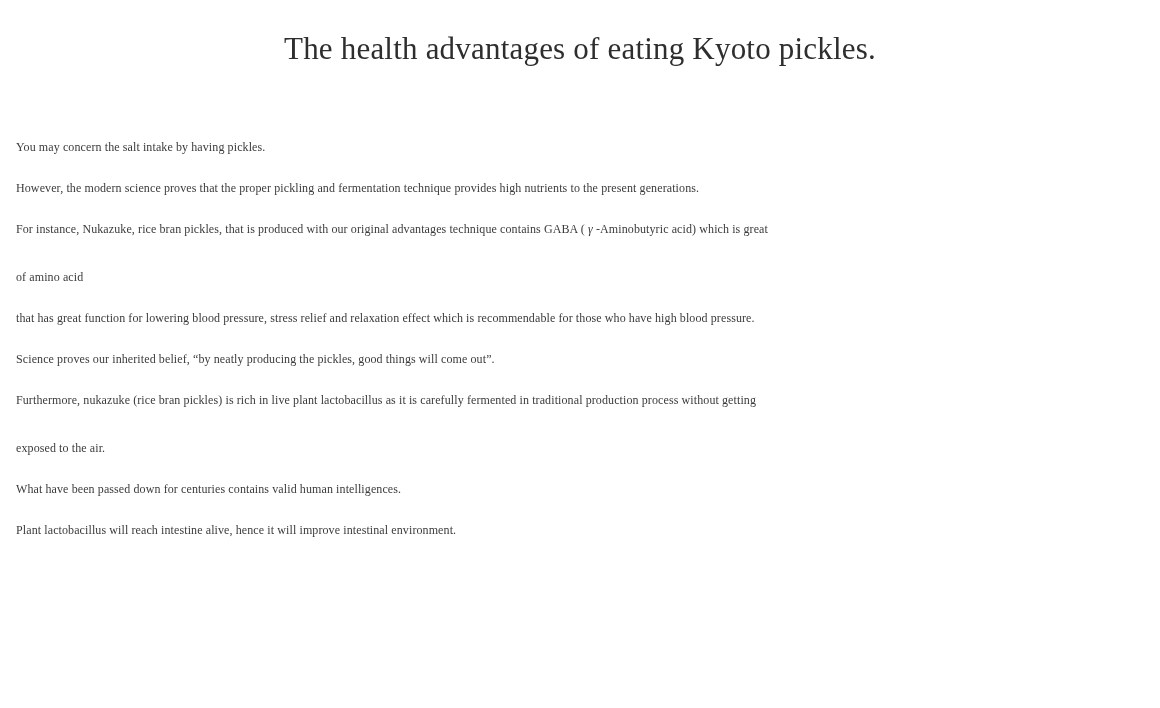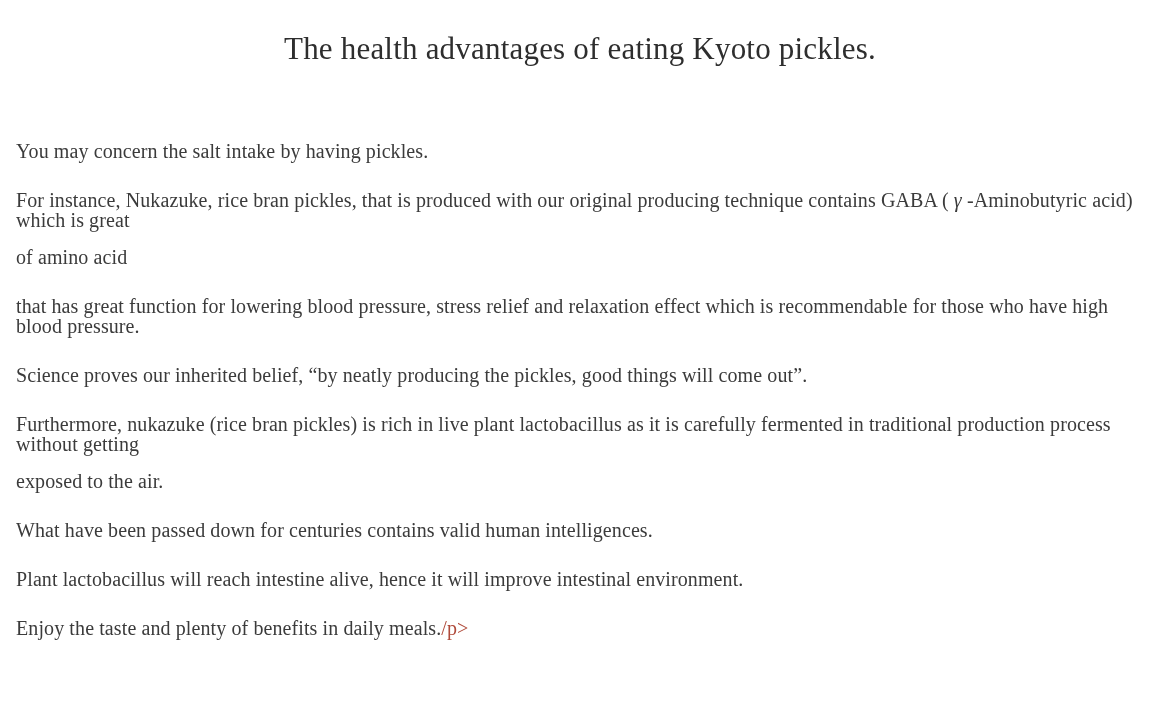--- a/index.html
+++ b/index.html
@@ -30,33 +30,33 @@
     margin: 0;
     padding-top: 30px;
     line-height: 1.2;
   }
   .body-block {
     margin-top: 74px;
     padding-left: 16px;
     padding-right: 22px;
   }
   .para {
-    font-size: 20px;
+    font-size: 12px;
     line-height: 1.0;
     color: #3b3b3b;
     margin: 0 0 0 0;
     padding: 0;
     letter-spacing: 0.1px;
   }
   .para + .para {
     margin-top: 29px;
   }
   .para .wrap-line {
     display: block;
-    margin-top: 17px;
+    margin-top: 36px;
   }
   .gamma {
     font-style: italic;
     font-family: "Liberation Serif", "DejaVu Serif", serif;
   }
   .stray-tag {
     color: #b04a3a;
   }
 </style>
 </head>
@@ -65,23 +65,26 @@
 <div class="page">
 
   <h1 class="title">The health advantages of eating Kyoto pickles.</h1>
 
   <div class="body-block">
 
     <p class="para">
       <span>You may concern the salt intake by having pickles.</span>
     </p>
 
+    <p class="para">
+      <span>However, the modern science proves that the proper pickling and fermentation technique provides high nutrients to the present generations.</span>
+    </p>
 
     <p class="para">
-      <span>For instance, Nukazuke, rice bran pickles, that is produced with our original producing technique contains GABA ( </span><span class="gamma">γ</span><span> -Aminobutyric acid) which is great</span>
+      <span>For instance, Nukazuke, rice bran pickles, that is produced with our original advantages technique contains GABA ( </span><span class="gamma">γ</span><span> -Aminobutyric acid) which is great</span>
       <span class="wrap-line">of amino acid</span>
     </p>
 
     <p class="para">
       <span>that has great function for lowering blood pressure, stress relief and relaxation effect which is recommendable for those who have high blood pressure.</span>
     </p>
 
     <p class="para">
       <span>Science proves our inherited belief, “by neatly producing the pickles, good things will come out”.</span>
     </p>
@@ -93,18 +96,15 @@
 
     <p class="para">
       <span>What have been passed down for centuries contains valid human intelligences.</span>
     </p>
 
     <p class="para">
       <span>Plant lactobacillus will reach intestine alive, hence it will improve intestinal environment.</span>
     </p>
 
 
-    <p class="para">
-      <span>Enjoy the taste and plenty of benefits in daily meals.</span><span class="stray-tag">/p&gt;</span>
-    </p>
 
   </div>
 </div>
 
 </body></html>

